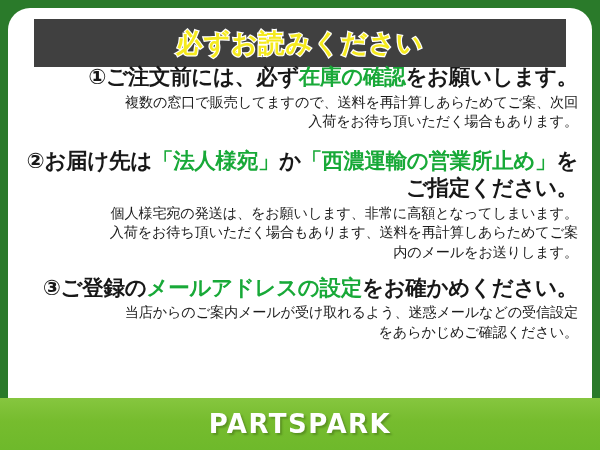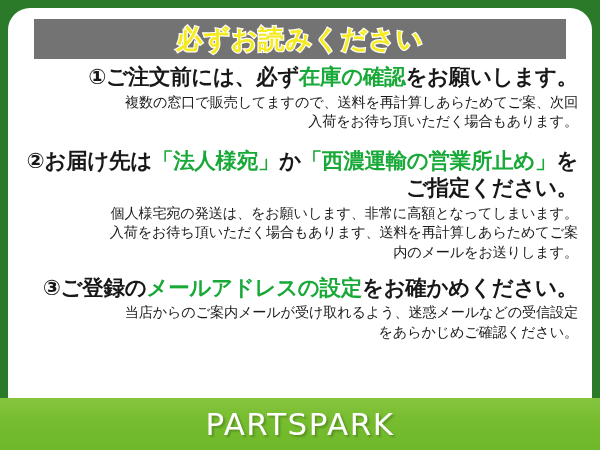--- a/index.html
+++ b/index.html
@@ -36,22 +36,22 @@
     border-radius: 22px;
     overflow: hidden;
   }
 
   
   #header-band {
     position: absolute;
     left: 26px;
     top: 11px;
     width: 532px;
-    height: 40px;
-    background: #737373;
+    height: 48px;
+    background: #404040;
     display: flex;
     align-items: center;
     justify-content: center;
   }
   #header-title {
     font-size: 26px;
     font-weight: bold;
     color: #f5ea1e;
     letter-spacing: 1px;
     line-height: 1;
@@ -115,22 +115,22 @@
     bottom: 0;
     width: 600px;
     height: 52px;
     background: linear-gradient(180deg, #86c63f 0%, #76bc2e 45%, #6eb92b 100%);
     display: flex;
     align-items: center;
     justify-content: center;
   }
   #footer-logo {
     font-family: "DejaVu Sans", "Liberation Sans", sans-serif;
-    font-size: 31px;
-    font-weight: normal;
+    font-size: 26px;
+    font-weight: bold;
     color: #ffffff;
     letter-spacing: 1.5px;
     text-shadow: 2px 2px 2px rgba(60,100,20,0.45);
   }
 </style>
 </head>
 <body>
 
 <div id="banner">
 

